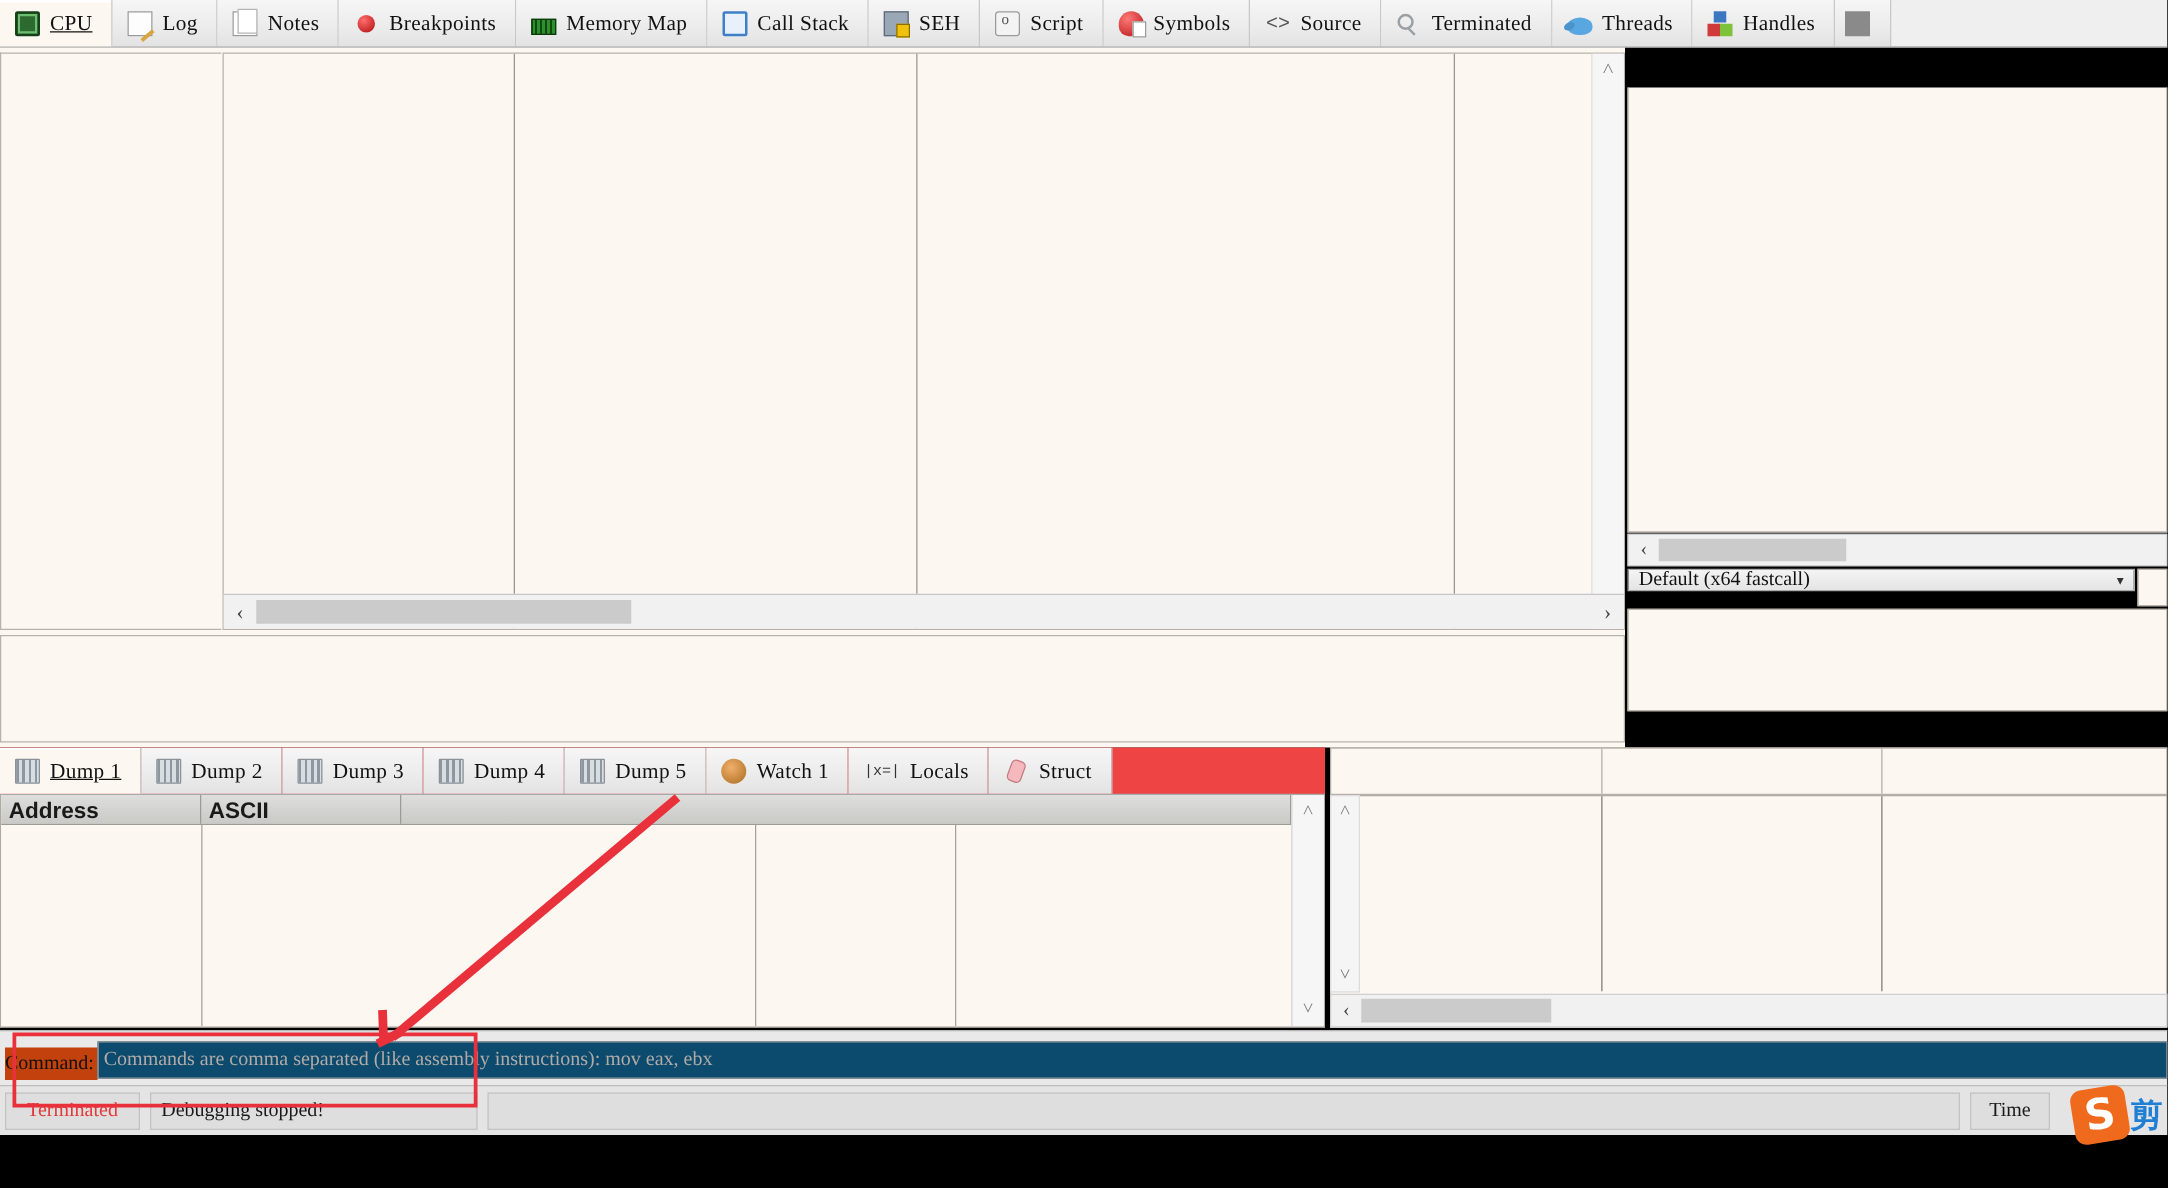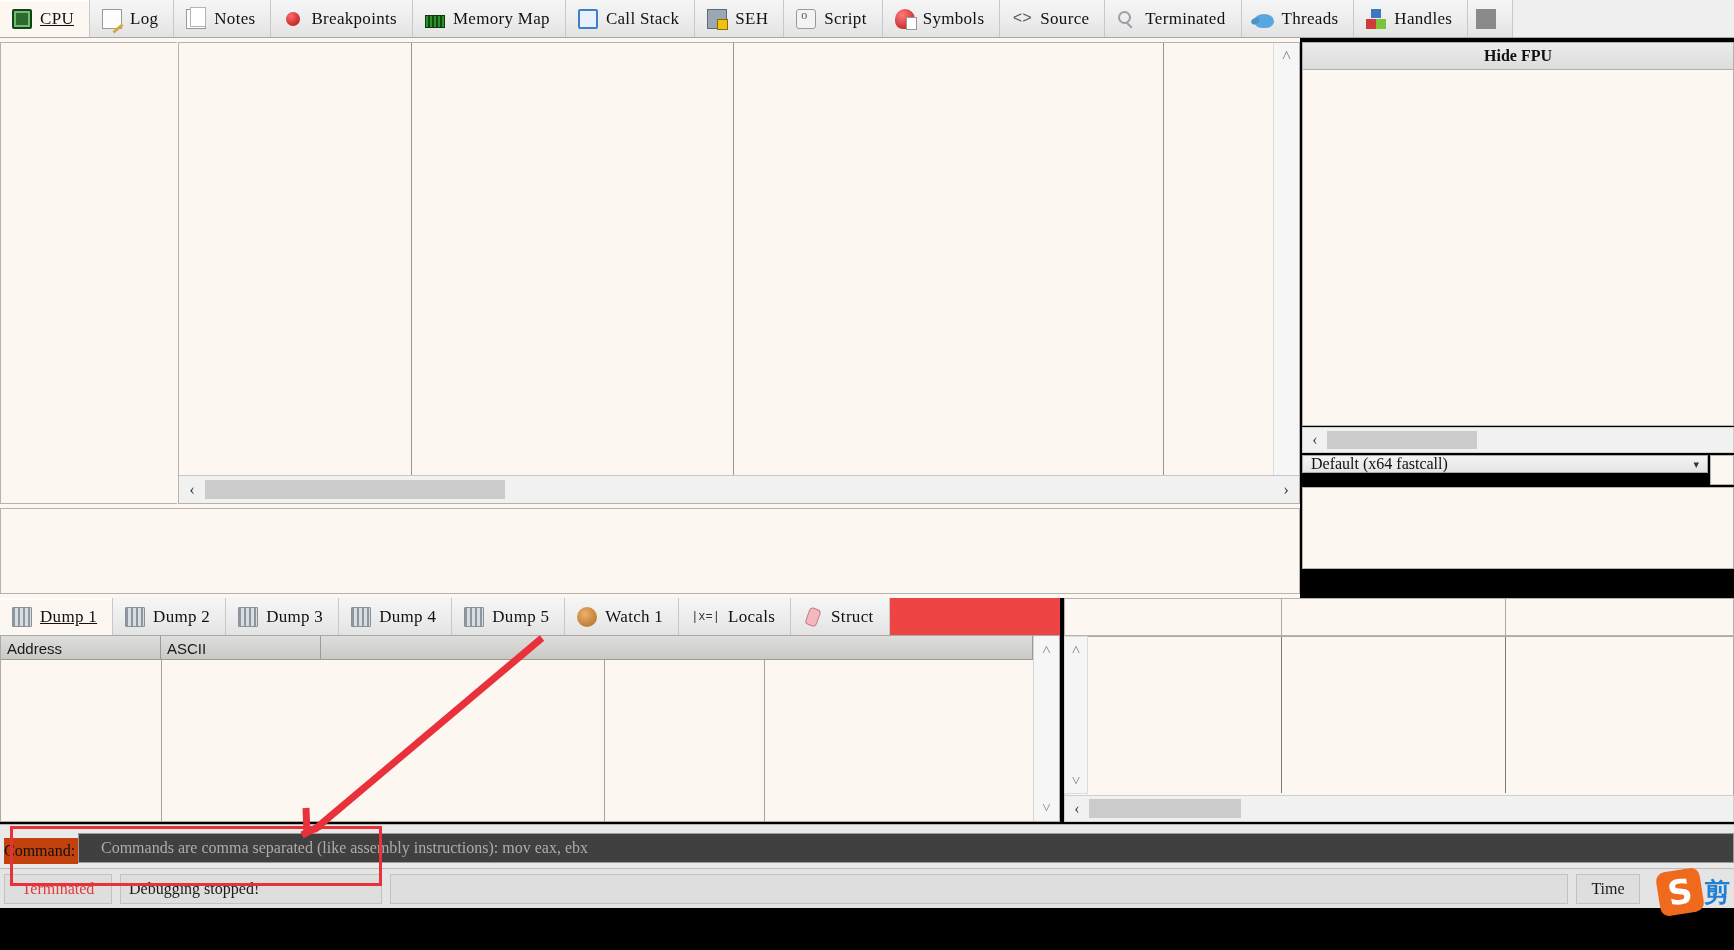--- a/index.html
+++ b/index.html
@@ -159,21 +159,21 @@
 
   
   .dump-area {
     position:absolute; left:0; top:636px; width:1060px; height:186px;
     background:#fdf7f2; border:1px solid #b0aaa4; border-top:none;
   }
   .dump-head {
     position:absolute; left:0; top:0; right:26px; height:24px;
     background: linear-gradient(to bottom,#dededc,#c9c9c6);
     border-bottom:1px solid #9b9b98;
-    display:flex; font-size:15px; color:#1a1a1a; font-family:"Liberation Sans", sans-serif;
+    display:flex; font-size:18px; color:#1a1a1a; font-family:"Liberation Sans", sans-serif;font-weight:bold;
   }
   .dump-head .hcell {
     border-right:1px solid #9b9b98; padding:2px 0 0 6px;
     display:flex; align-items:center;
   }
   .dump-body { position:absolute; left:0; top:24px; right:26px; bottom:0; background:#fdf7f2; }
   .dump-body .col { position:absolute; top:0; bottom:0; width:1px; background:#a7a19b; }
   .dump-vsb {
     position:absolute; right:0; top:0; bottom:0; width:26px; background:#f6f6f6;
     border-left:1px solid #d4d4d4;
@@ -210,22 +210,22 @@
     position:absolute; left:0; top:824px; width:1734px; height:44px;
     background:#e9e9e9; border-top:1px solid #b5b5b5;
   }
   .cmd-label {
     position:absolute; left:4px; top:838px; width:74px; height:26px;
     font-size:16px; color:#111; display:flex; align-items:center;
     background:#c2410c;
   }
   .cmd-input {
     position:absolute; left:78px; top:833px; width:1656px; height:30px;
-    background:#404040; border:1px solid #9b9b9b;
-    display:flex; align-items:center; padding-left:22px;
+    background:#0c4a6e; border:1px solid #9b9b9b;
+    display:flex; align-items:center; padding-left:4px;
     font-size:16px; color:#b0aba6;
     white-space:nowrap; overflow:hidden;
   }
 
   
   .statusbar {
     position:absolute; left:0; top:868px; width:1734px; height:40px;
     background:#e4e4e4; border-top:1px solid #bdbdbd;
     display:flex; align-items:center; gap:0;
   }
@@ -371,23 +371,20 @@
         <div class="track">
           <div class="thumb" style="left:0;width:300px;"></div>
         </div>
         <span class="arrowR" style="margin-left:auto">›</span>
       </div>
     </div>
 
     <div class="pane info-pane"></div>
   </div>
 
-  <div class="reg-header">
-    <span>Hide FPU</span>
-  </div>
   <div class="reg-body"></div>
 
   <div class="reg-hsb">
     <span class="arrowL">‹</span>
     <div class="thumb"></div>
   </div>
 
   <div class="callconv">
     <span>Default (x64 fastcall)</span>
     <span class="cc-caret">▾</span>

